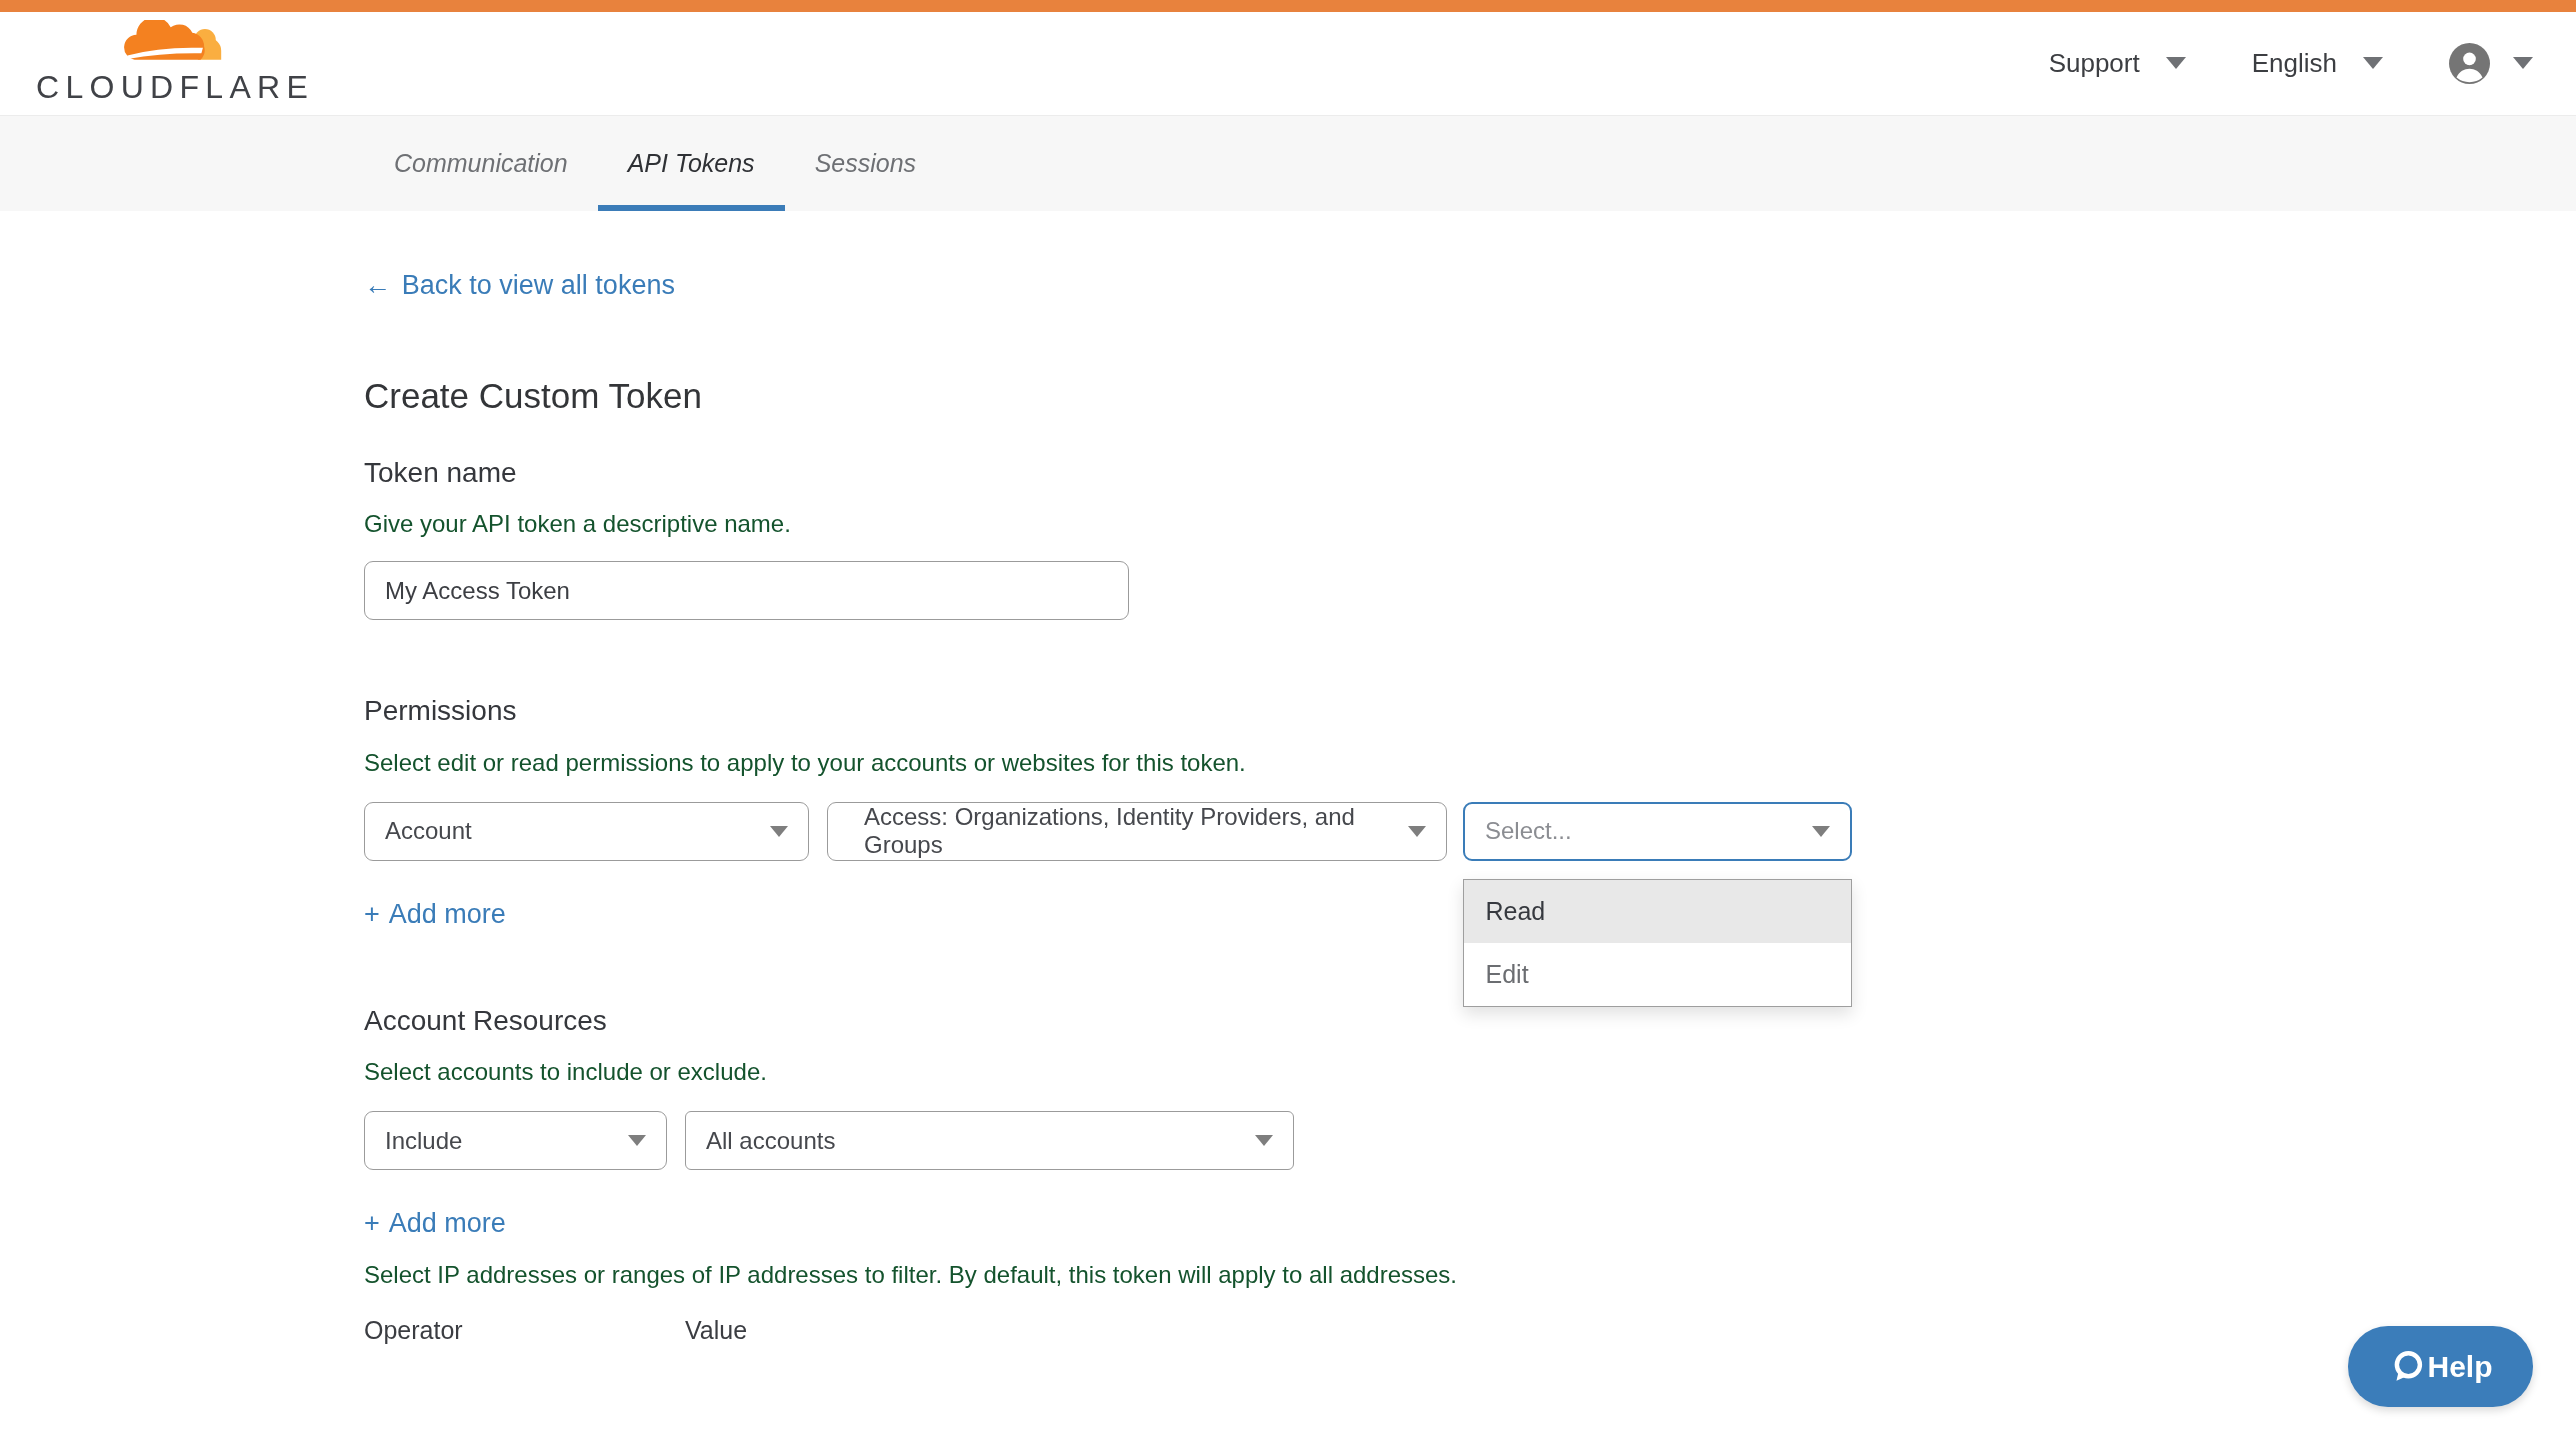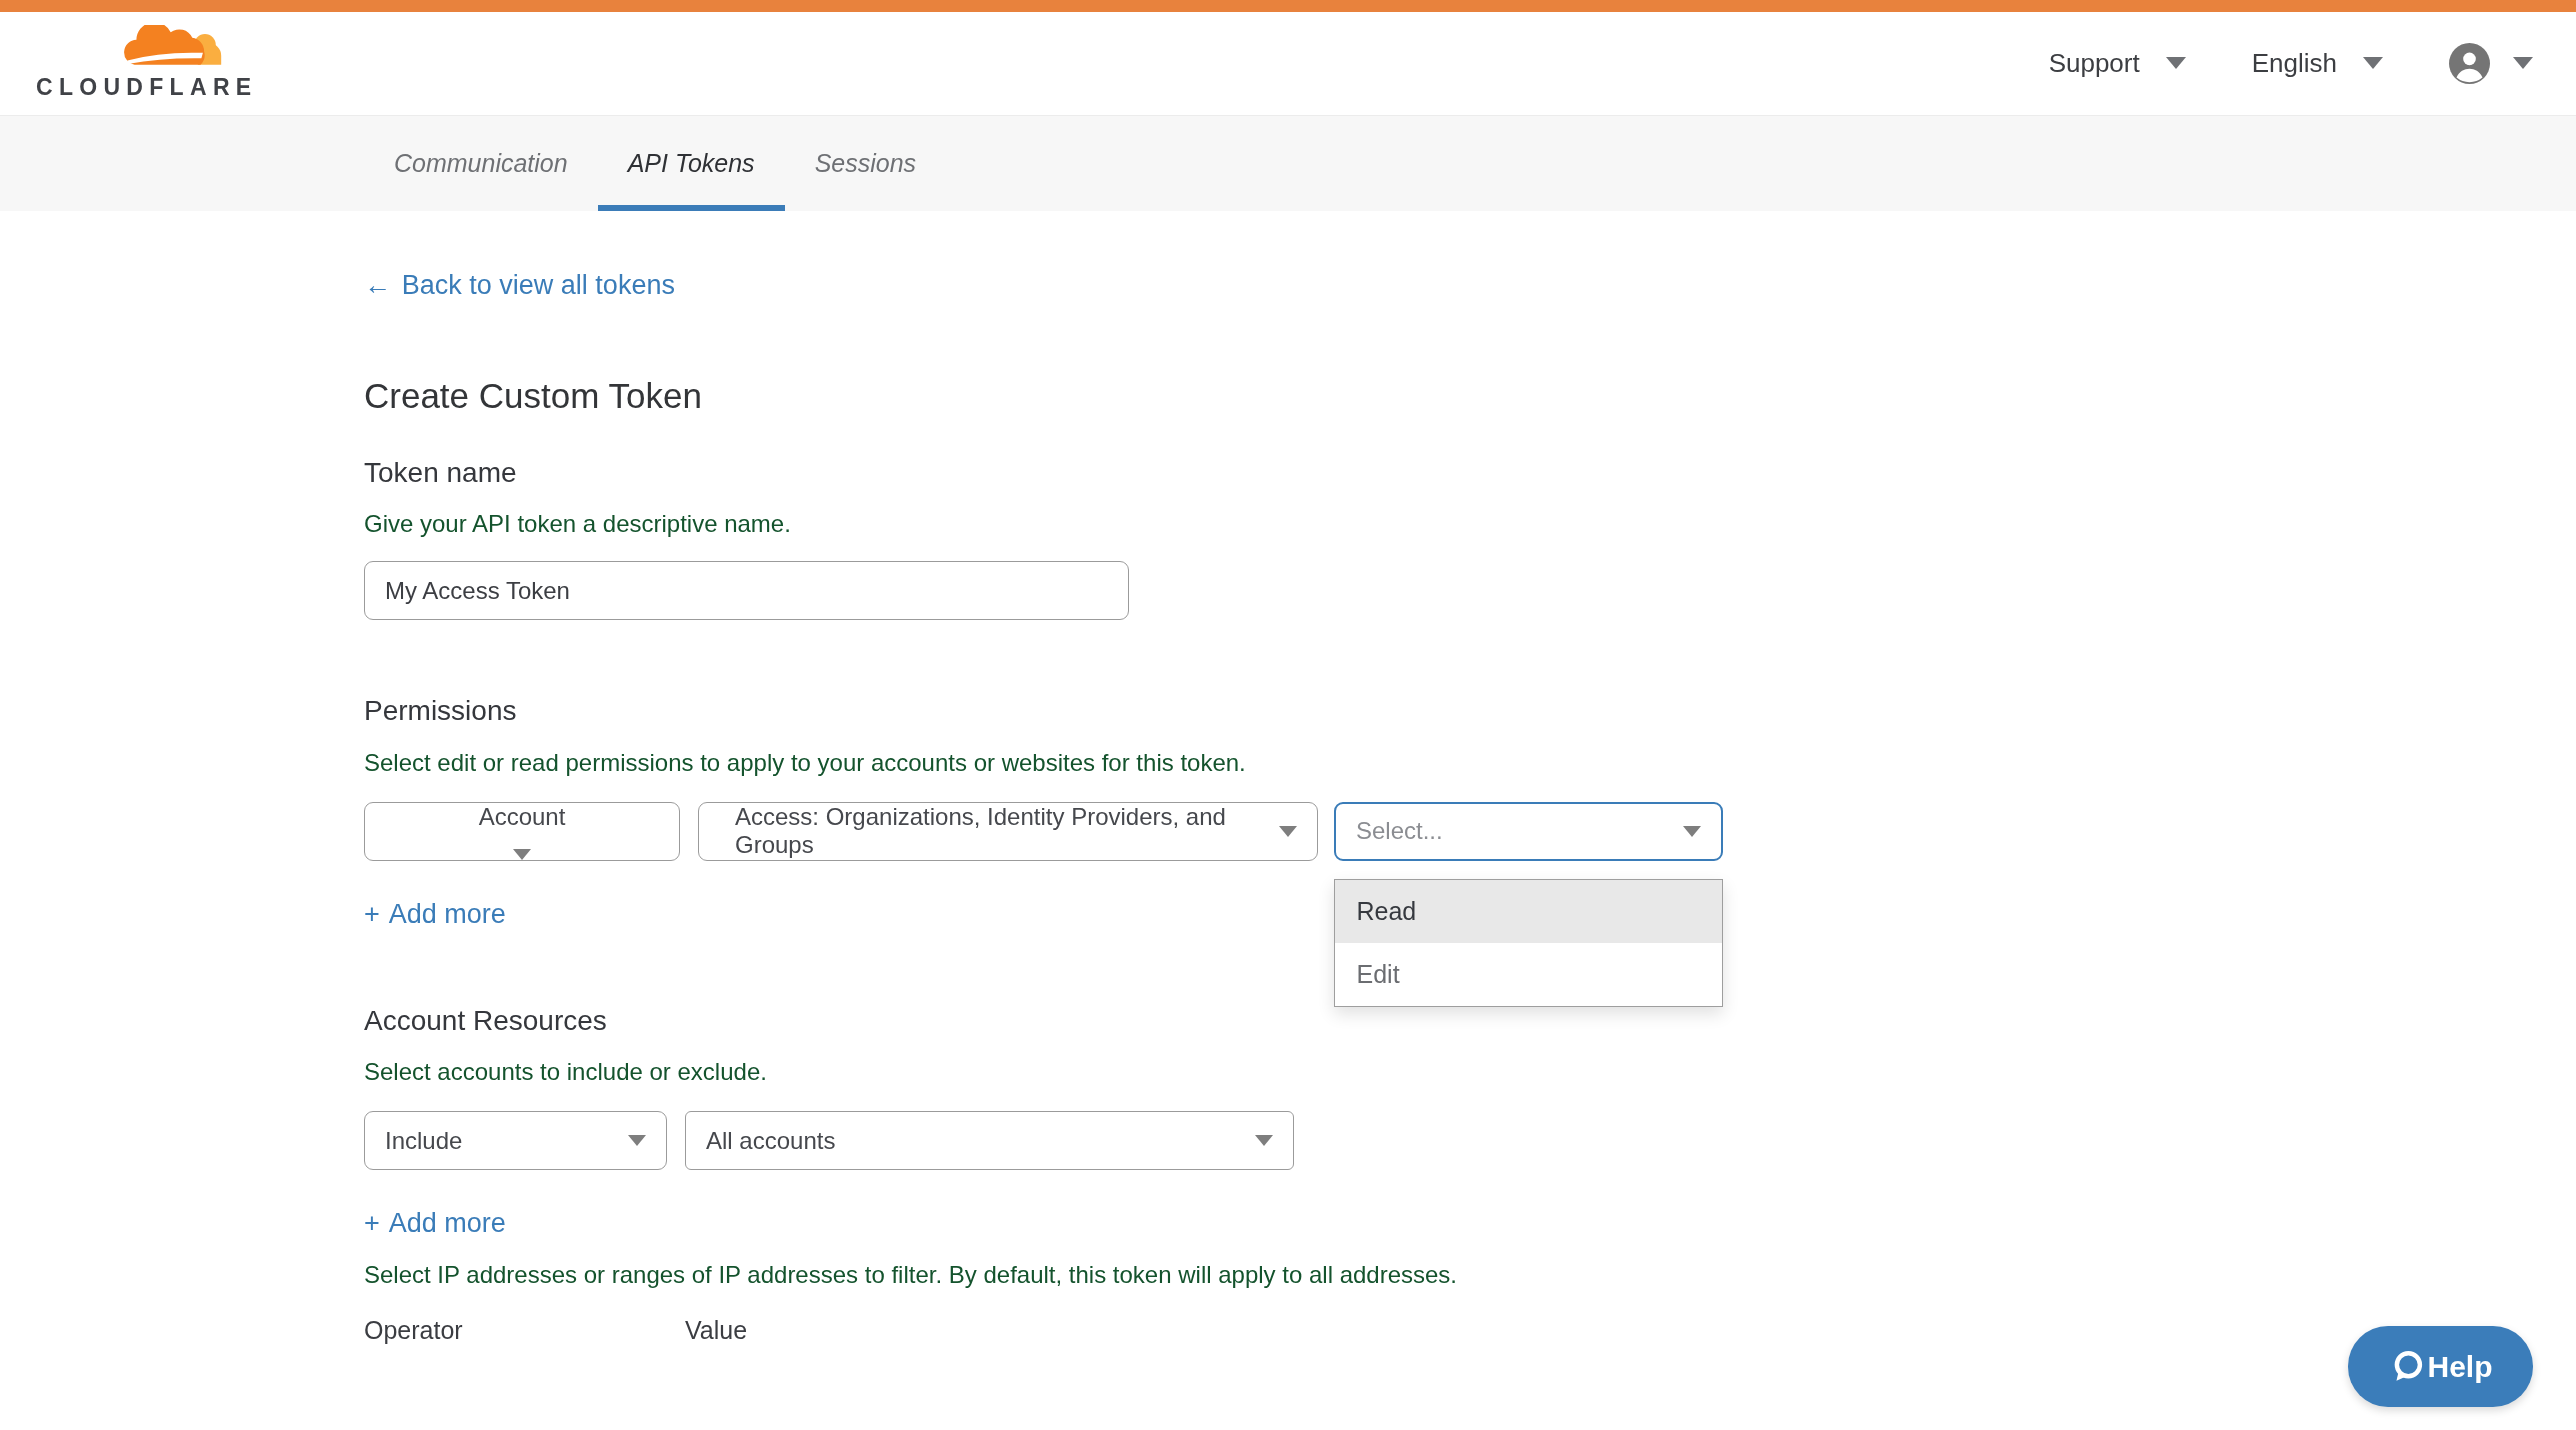--- a/index.html
+++ b/index.html
@@ -7,21 +7,21 @@
     font-family:"Liberation Sans", sans-serif; color:#3d3f44; }
 
   
   .topbar { height:11.7px; background:#e8823d; }
 
   
   .header { height:103px; background:#fff; display:flex; align-items:center;
     justify-content:space-between; padding:0 43px 0 36px; }
   .logo { display:flex; flex-direction:column; align-items:flex-start; width:196px; }
   .logo svg { display:block; margin-left:86px; }
-  .logo-text { font-size:23px; font-weight:700; letter-spacing:6.3px; color:#404247; margin-top:1.8px; }
+  .logo-text { font-size:32px; font-weight:400; letter-spacing:6.3px; color:#404247; margin-top:1.8px; }
   .header-nav { display:flex; align-items:center; gap:66px; }
   .nav-item { display:flex; align-items:center; gap:26px; font-size:26px; color:#3c3e42; cursor:pointer; }
   .caret { width:0; height:0; border-left:10px solid transparent; border-right:10px solid transparent;
     border-top:12.6px solid #6f7175; display:inline-block; }
   .avatar-wrap { display:flex; align-items:center; gap:23px; }
 
   
   .tabbar { height:96px; background:#f7f7f7; border-top:0.9px solid #ececec;
     display:flex; align-items:stretch; padding-left:364px;font-style:italic; }
   .tab { display:flex; align-items:center; padding:0 30px; font-size:25px; color:#6e7074;
@@ -44,21 +44,21 @@
 
   .row { display:flex; align-items:flex-start; margin-top:25px; }
   .dropdown { height:59px; border:1.8px solid #9b9b9b; border-radius:9px; background:#fff;
     display:flex; align-items:center; justify-content:space-between; padding:0 20px;
     font-size:24px; color:#46484d; cursor:pointer; }
   .dropdown .placeholder { color:#8b8d92; }
   .dropdown.focused { border:2.7px solid #3a7cb8; }
   .dd-caret { width:0; height:0; border-left:9px solid transparent; border-right:9px solid transparent;
     border-top:11.7px solid #7e7e7e; }
 
-  .dd-scope { width:316px;flex-direction:column; }
+  .dd-scope { width:445px; }
   .dd-group { width:620px; margin-left:18px;padding-left:36px; }
   .dd-level-wrap { position:relative; margin-left:16px; }
   .dd-level { width:389px; }
   .dd-menu { position:absolute; top:77px; left:0; width:389px; background:#404040;
     border:1.8px solid #9e9e9e; box-shadow:0 7.2px 16px rgba(0,0,0,0.12); z-index:5; }
   .dd-option { height:63px; display:flex; align-items:center; padding:0 21.5px; font-size:25px; cursor:pointer; }
   .dd-option.highlighted { background:#e8e8e8; color:#36393f; }
   .dd-option.plain { background:#fff; color:#6b6d71; }
 
   .add-more { display:inline-flex; align-items:center; gap:9px; margin-top:38px;

